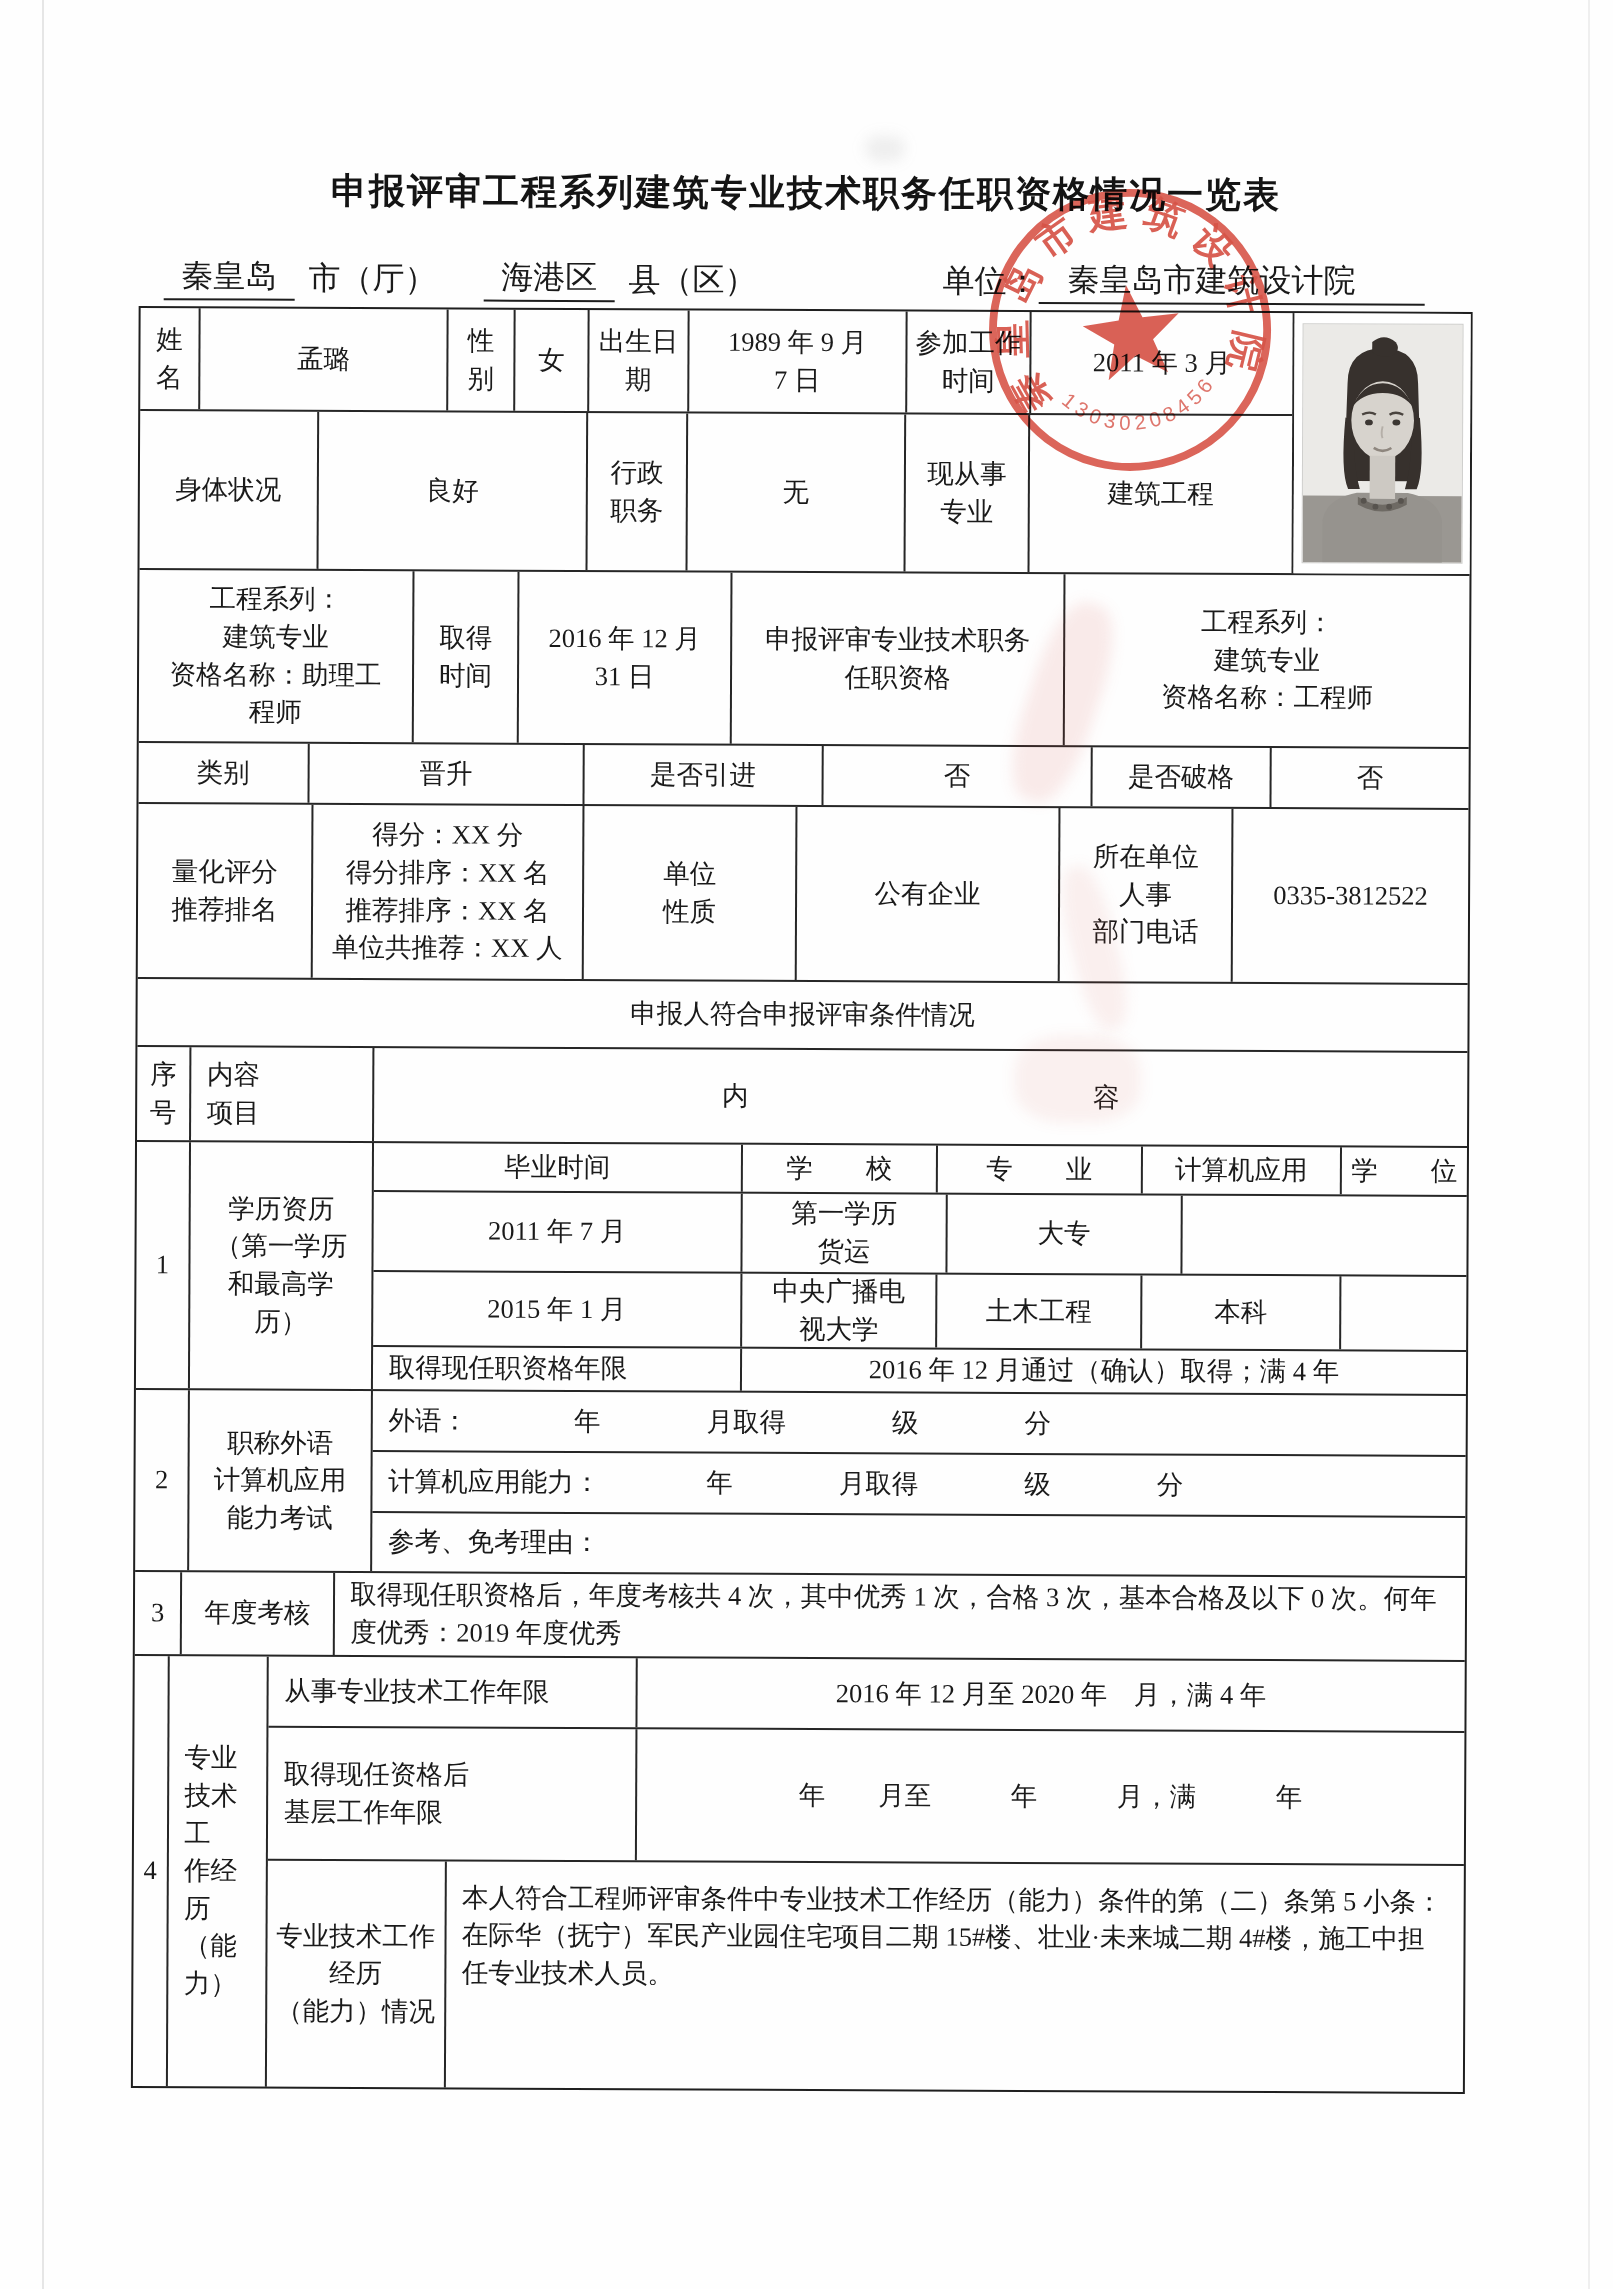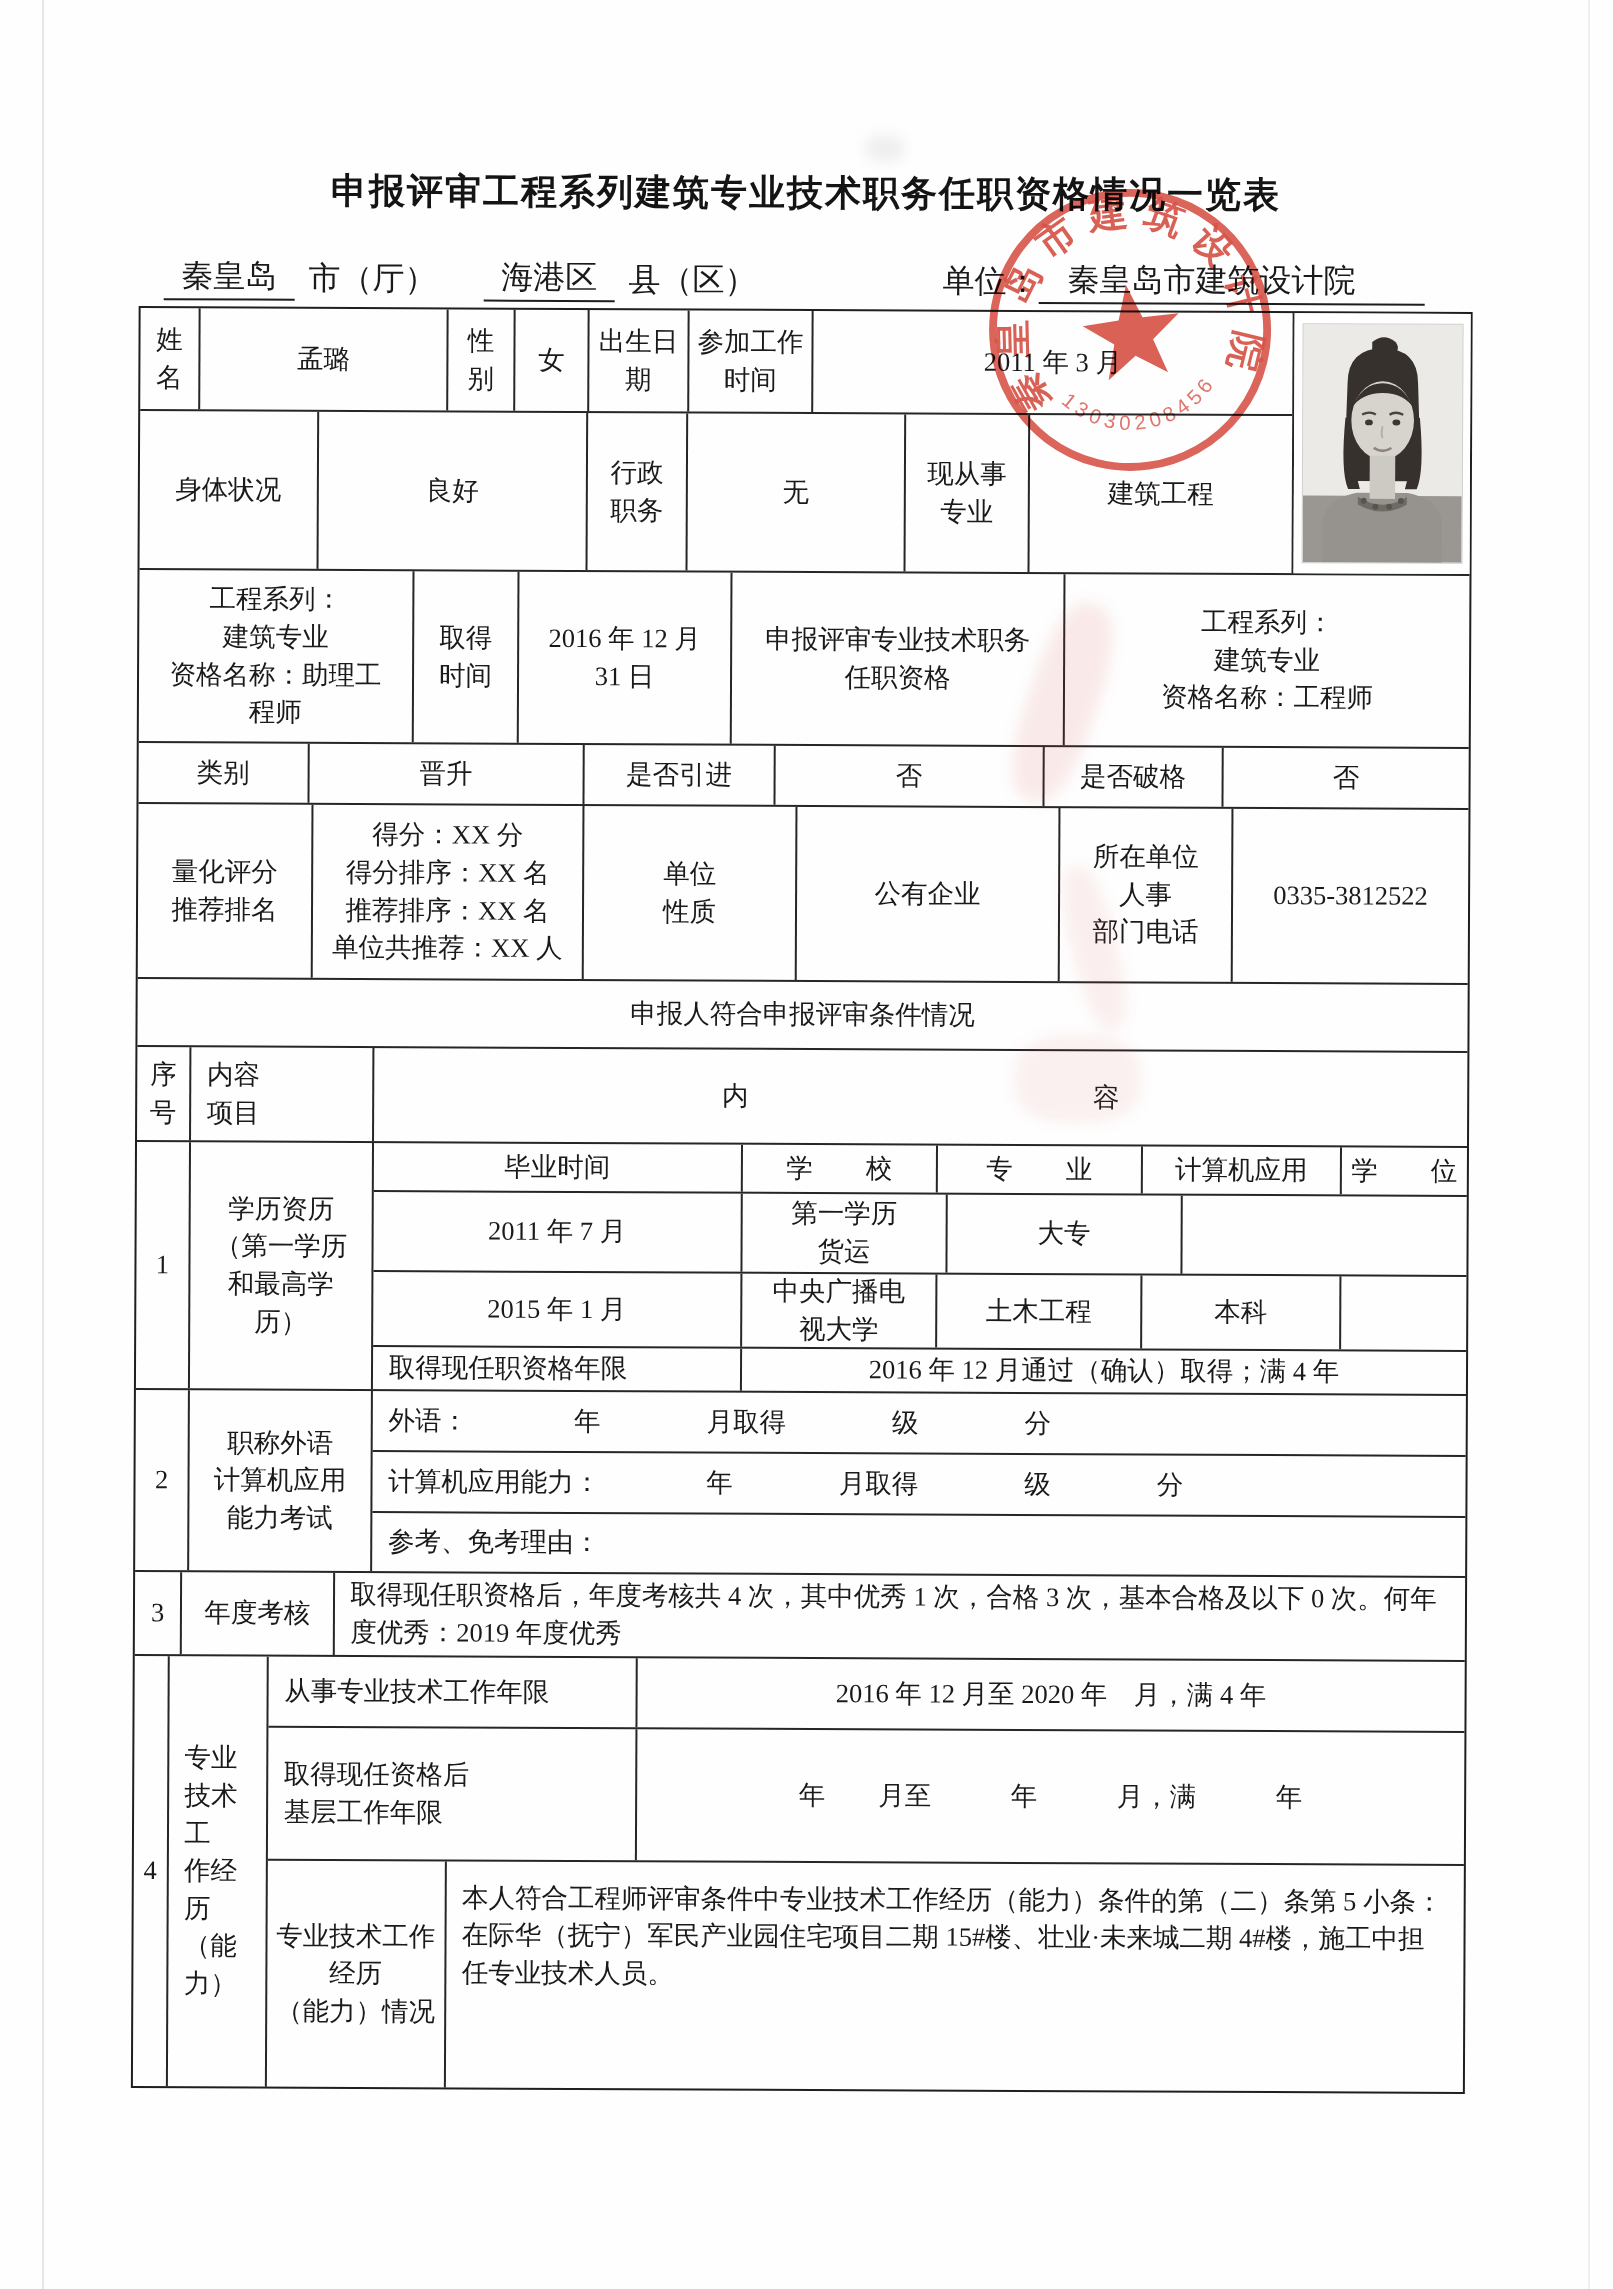--- a/index.html
+++ b/index.html
@@ -83,20 +83,22 @@
   <div class="grid">
 
     <div class="b12">
       <div class="b12-left">
         <div class="row" style="height:103px">
           <div class="cell" style="width:60px">姓名</div>
           <div class="cell" style="width:248px">孟璐</div>
           <div class="cell" style="width:67px">性别</div>
           <div class="cell" style="width:74px">女</div>
           <div class="cell" style="width:100px">出生日期</div>
+          <div class="cell" style="width:218px">1989 年 9 月
+7 日</div>
           <div class="cell" style="width:124px">参加工作
 时间</div>
           <div class="cell last">2011 年 3 月</div>
         </div>
         <div class="row noline">
           <div class="cell" style="width:179px">身体状况</div>
           <div class="cell" style="width:269px">良好</div>
           <div class="cell" style="width:100px">行政
 职务</div>
           <div class="cell" style="width:218px">无</div>
@@ -146,21 +148,21 @@
       <div class="cell" style="width:333px">申报评审专业技术职务
 任职资格</div>
       <div class="cell last">工程系列：
 建筑专业
 资格名称：工程师</div>
     </div>
 
     <div class="row" style="height:61px">
       <div class="cell" style="width:171px">类别</div>
       <div class="cell" style="width:275px">晋升</div>
-      <div class="cell" style="width:191px">是否引进</div>
+      <div class="cell" style="width:239px">是否引进</div>
       <div class="cell" style="width:269px">否</div>
       <div class="cell" style="width:179px">是否破格</div>
       <div class="cell last">否</div>
     </div>
 
     <div class="row thick" style="height:175px">
       <div class="cell" style="width:175px">量化评分
 推荐排名</div>
       <div class="cell" style="width:271px;flex-direction:column">
         <span>得分：XX 分</span>

